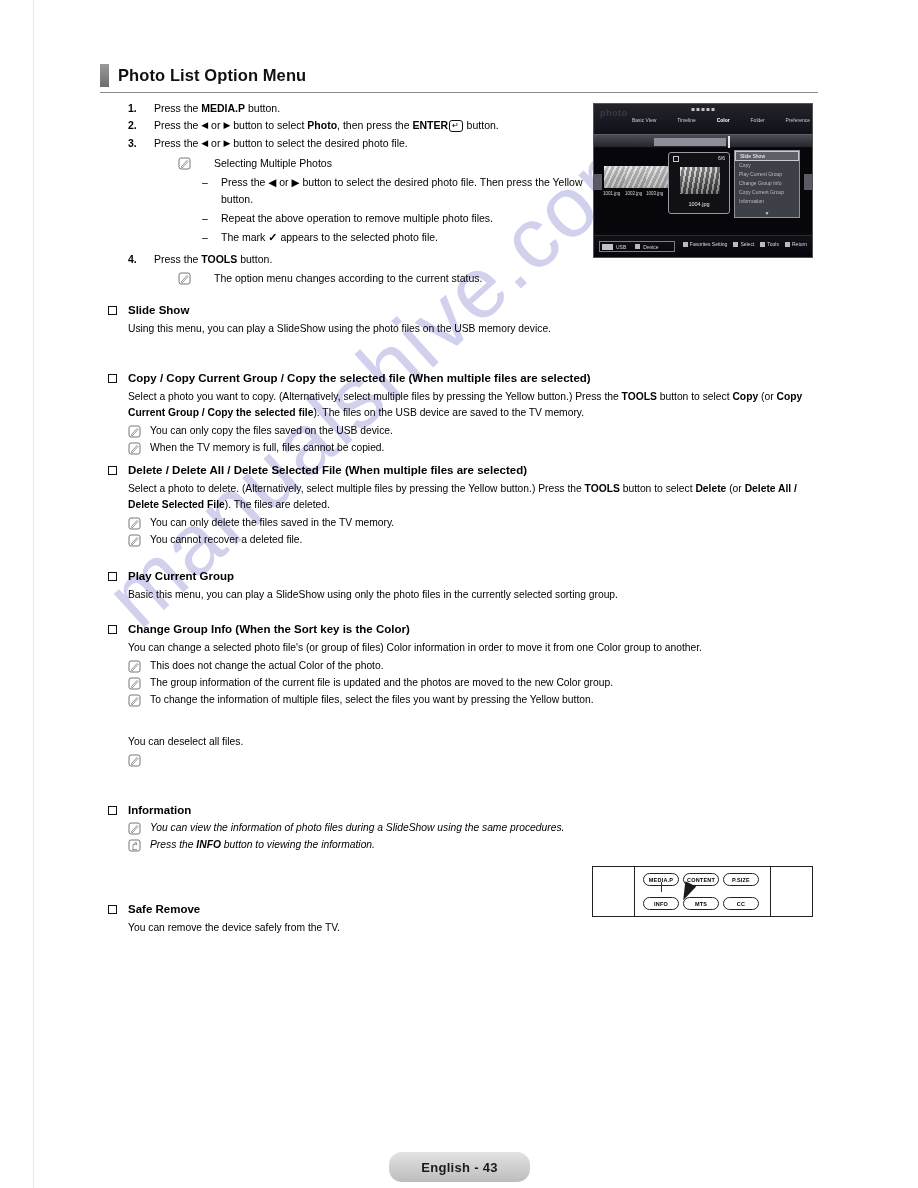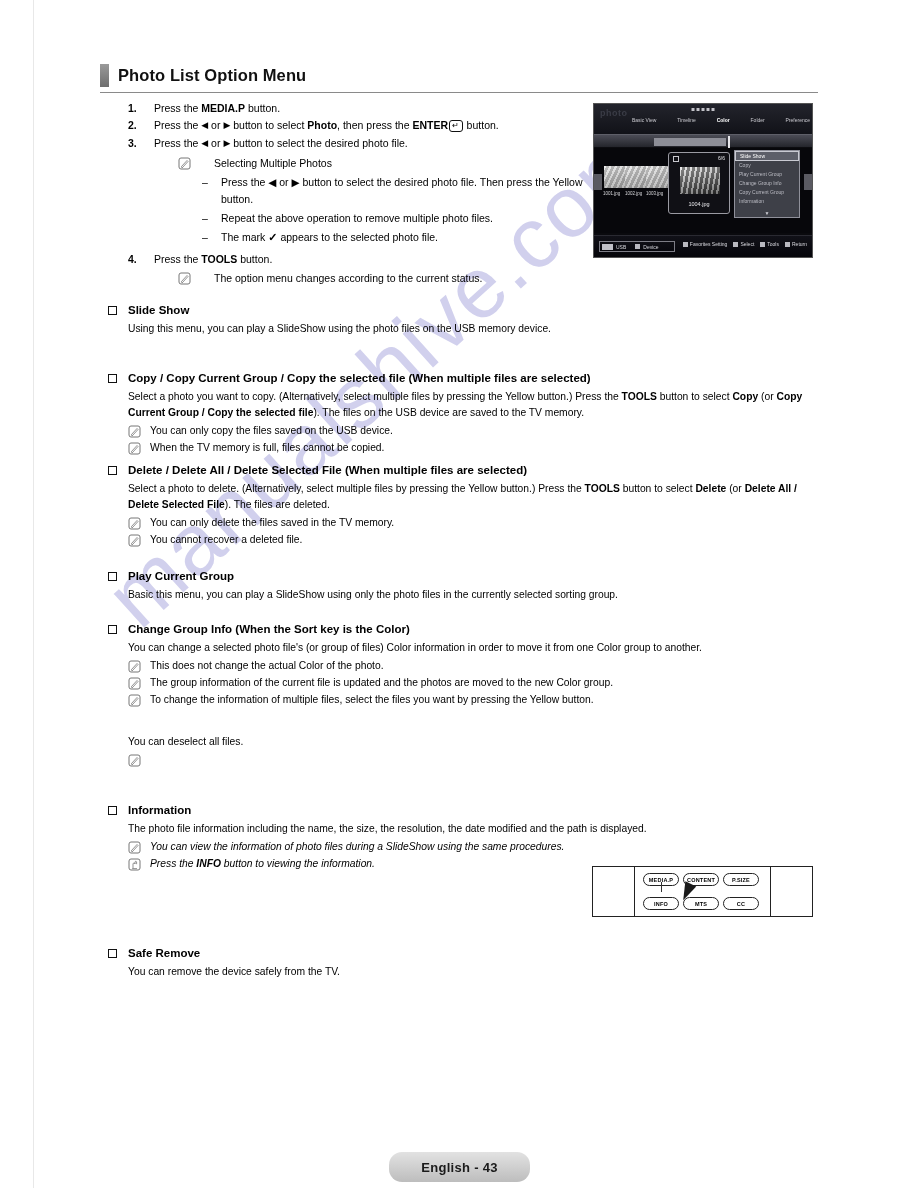--- a/index.html
+++ b/index.html
@@ -692,21 +692,20 @@
             </span>
         </div>
       </div>
     </div>
 
     <div class="section" style="top:803px;">
       <div class="sec-head">
         <span class="sq-bullet"></span>
         <span>Information</span>
       </div>
-      <div class="sec-body">The photo file information including the name, the size, the resolution, the date modified and the path is displayed.</div>
       <div class="sec-body" style="margin-top:1px;font-style:italic;">
         <div class="sec-note">
           <span class="note-icon">
               <svg viewBox="0 0 13 13" width="13" height="13">
                 <rect x="1" y="1" width="11" height="11" rx="2" fill="none" stroke="#777" stroke-width="1"></rect>
                 <path d="M3.5 9.5 L9 3.5 L10 4.5 L4.5 10.5 Z" fill="none" stroke="#777" stroke-width=".8"></path>
                 <path d="M3.2 10.2 L4.6 10.6" stroke="#777" stroke-width=".8"></path>
               </svg>
             </span>
           <span>You can view the information of photo files during a SlideShow using the same procedures.</span>
@@ -717,21 +716,21 @@
                 <rect x="1" y="1" width="11" height="11" rx="2" fill="none" stroke="#777" stroke-width="1"></rect>
                 <path d="M5 10.5 L5 6 a1 1 0 0 1 2 0 l0 -2.2 a1 1 0 0 1 1.6 0 L8.6 6.2" fill="none" stroke="#777" stroke-width=".8"></path>
                 <path d="M4.2 10.6 L9 10.6" stroke="#777" stroke-width=".8"></path>
               </svg>
             </span>
           <span><span>Press the </span><b>INFO</b><span> button to viewing the information.</span></span>
         </div>
       </div>
     </div>
 
-    <div class="section" style="top:946px;">
+    <div class="section" style="top:902px;">
       <div class="sec-head">
         <span class="sq-bullet"></span>
         <span>Safe Remove</span>
       </div>
       <div class="sec-body">You can remove the device safely from the TV.</div>
     </div>
 
     <div class="remote">
       <div class="remote-side"></div>
       <div class="remote-mid">

